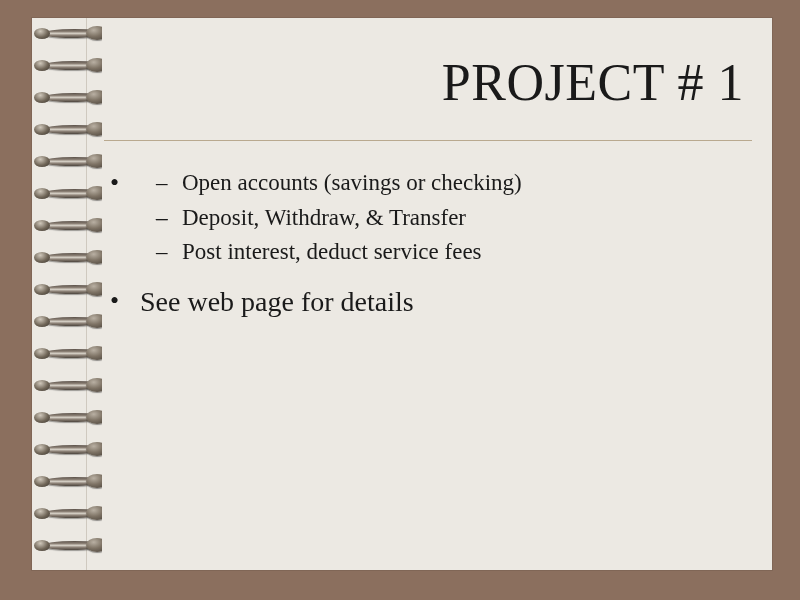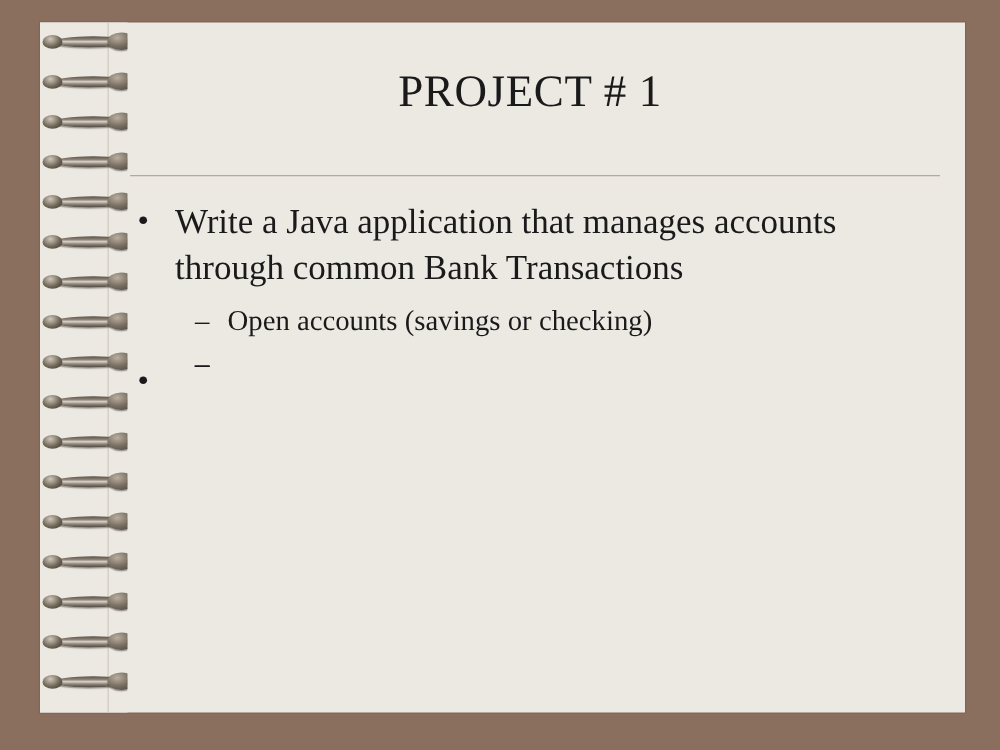--- a/index.html
+++ b/index.html
@@ -90,22 +90,22 @@
     left: 104px;
     top: 18px;
     width: 668px;
     height: 552px;
   }
   .slide-title {
     position: absolute;
     left: 0;
     top: 36px;
     width: 640px;
-    text-align: center;
-    font-size: 36px;
+    text-align: right;
+    font-size: 52px;
     line-height: 1.1;
     color: #1a1a1a;
     font-family: "Liberation Serif", serif;
     letter-spacing: 0.5px;
   }
   .title-rule {
     position: absolute;
     left: 0;
     top: 122px;
     width: 648px;
@@ -262,41 +262,43 @@
   <div class="content">
 
     <div class="slide-title">PROJECT # 1</div>
     <div class="title-rule"></div>
 
     <div class="body-block">
       <ul class="level1">
 
         <li>
           <span class="bullet">•</span>
-          <span>Write a Java application that manages accounts through common Bank Transactions</span>
           <div class="sub-wrap">
             <ul class="level2">
               <li>
                 <span class="dash">–</span>
                 <span>Open accounts (savings or checking)</span>
               </li>
               <li>
                 <span class="dash">–</span>
               </li>
               <li>
                 <span class="dash">–</span>
+                <span>Deposit, Withdraw, &amp; Transfer</span>
               </li>
               <li>
                 <span class="dash">–</span>
+                <span>Post interest, deduct service fees</span>
               </li>
             </ul>
           </div>
         </li>
 
         <li style="margin-top:14px">
           <span class="bullet">•</span>
+          <span>See web page for details</span>
         </li>
 
       </ul>
     </div>
 
   </div>
 </div>
 
 </body></html>

